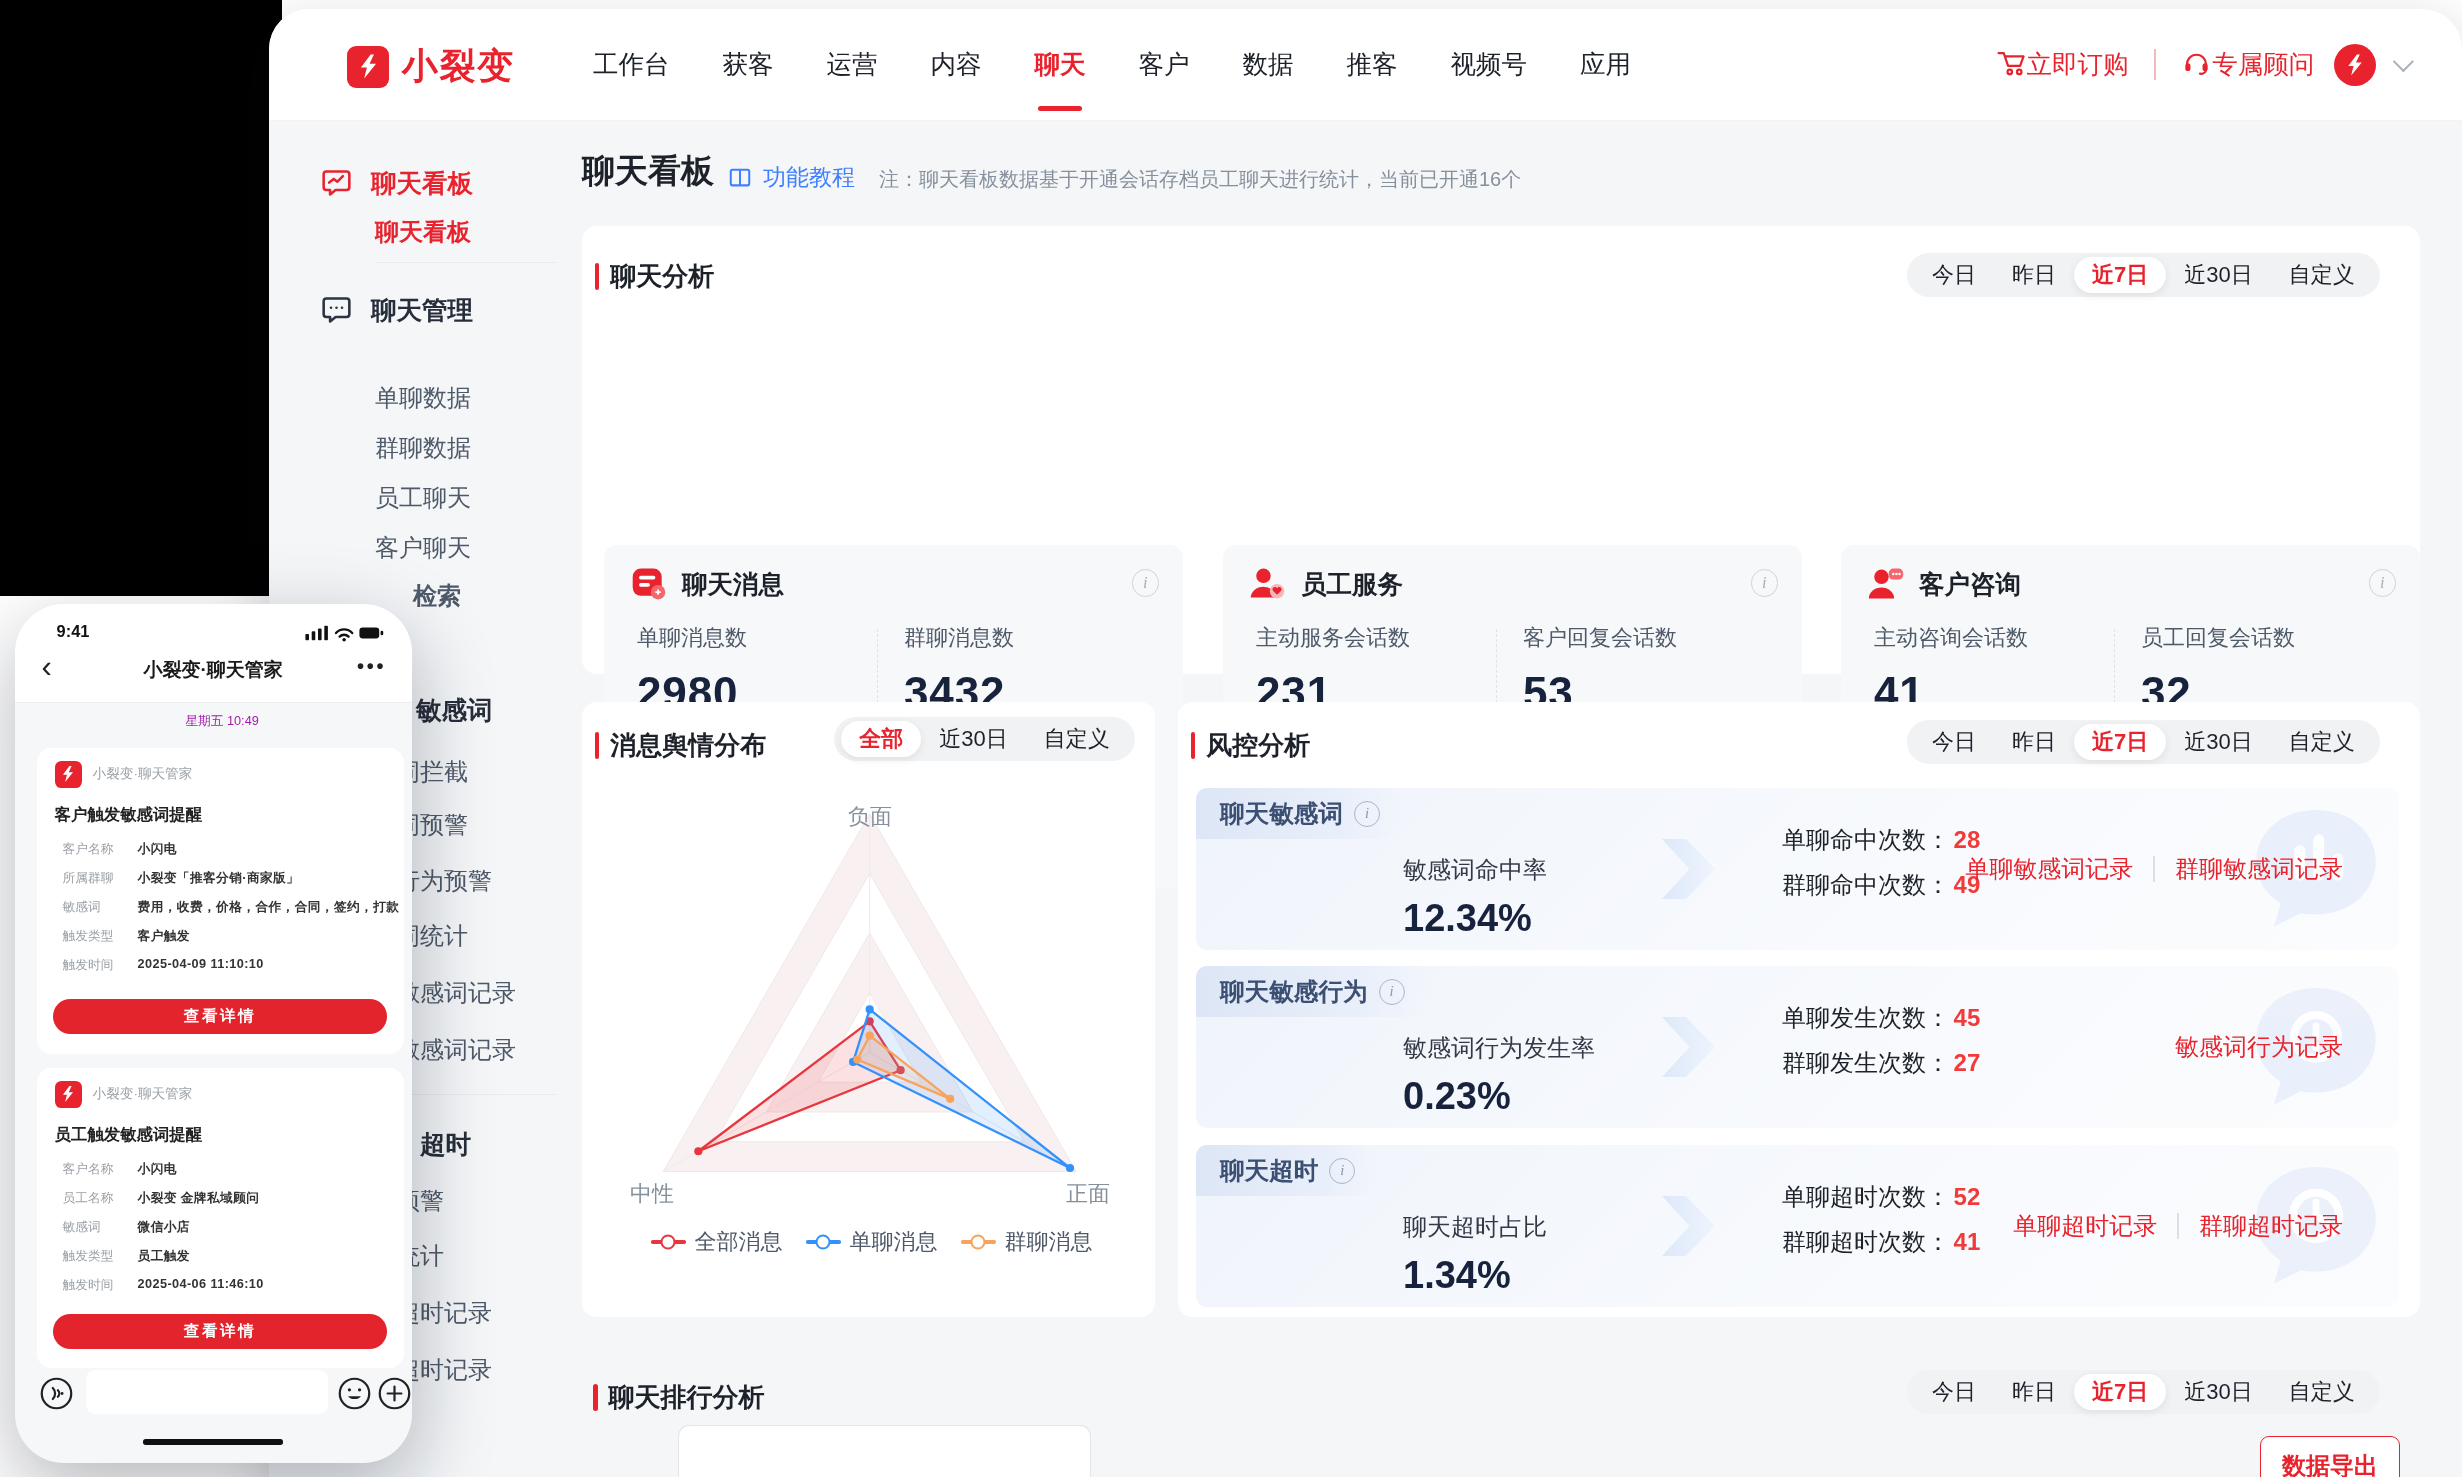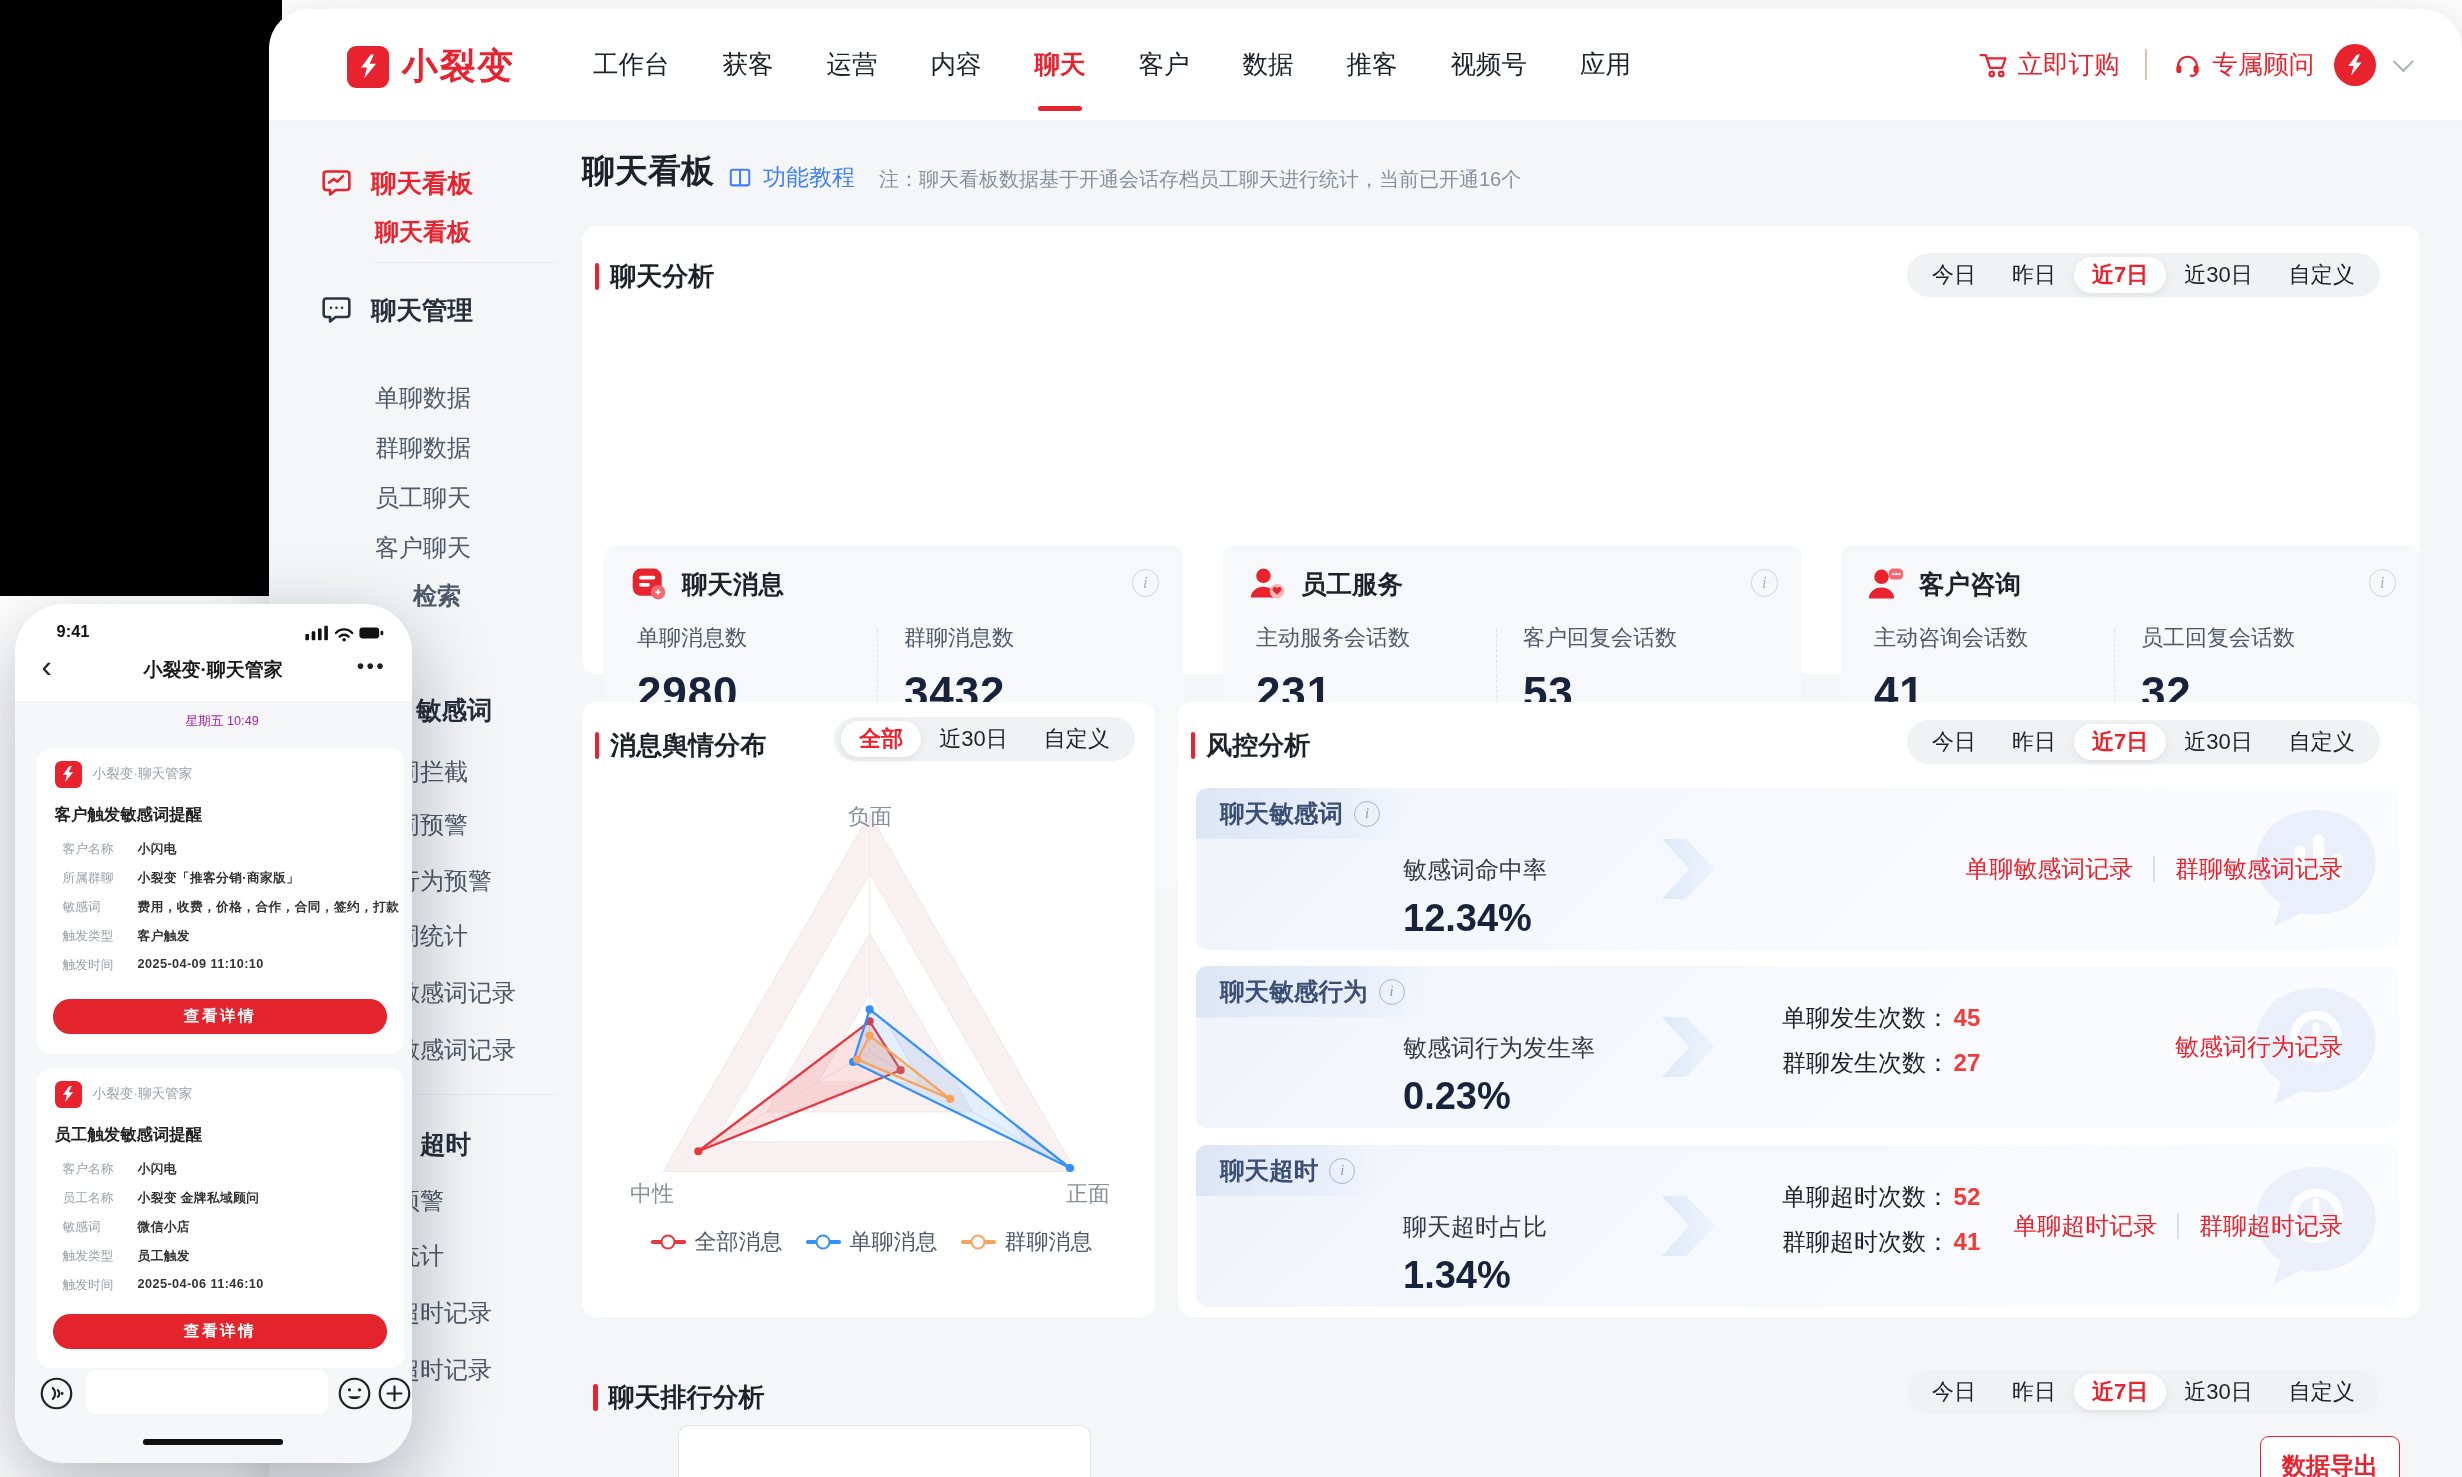--- a/index.html
+++ b/index.html
@@ -16,21 +16,21 @@
   #navbar{position:absolute;left:0;top:0;width:100%;height:111px;background:#fff;border-bottom:0.9px solid #f2f3f5;}
   #logo{position:absolute;left:78px;top:33px;display:flex;align-items:center;gap:12.7px;}
   #logo .logo-sq{width:42px;height:42px;border-radius:9px;background:#e8232d;display:flex;align-items:center;justify-content:center;}
   #logo .logo-txt{font-size:36px;font-weight:bold;color:#e8232d;letter-spacing:1.8px;}
   #tabs{position:absolute;left:324px;top:0;height:111px;display:flex;align-items:center;gap:53px;}
   .tab{position:relative;font-size:25.5px;color:#1d2129;white-space:nowrap;cursor:pointer;}
   .tab.active{color:#e8232d;font-weight:bold;}
   .tab.active::after{content:"";position:absolute;left:50%;transform:translateX(-50%);bottom:-29px;
                      width:44px;height:5.5px;border-radius:2.7px;background:#e8232d;}
   #nav-right{position:absolute;right:51px;top:0;height:111px;display:flex;align-items:center;gap:20px;}
-  .nav-red{display:flex;align-items:center;gap:9px;color:#e8232d;font-size:25.5px;white-space:nowrap;cursor:pointer;}
+  .nav-red{display:flex;align-items:flex-start;color:#e8232d;font-size:25.5px;white-space:nowrap;cursor:pointer;}
   .nav-sep{width:1.8px;height:31px;background:#f0b9bc;margin:0 5.5px;}
   .avatar{width:42px;height:42px;border-radius:50%;background:#e8232d;display:flex;align-items:center;justify-content:center;}
   .chev{width:12.7px;height:12.7px;border-right:2.7px solid #a9b0ba;border-bottom:2.7px solid #a9b0ba;transform:rotate(45deg);margin-top:-5.5px;}
 
   
   .side-row{position:absolute;display:flex;align-items:center;gap:18px;white-space:nowrap;}
   .side-head{font-size:25.5px;font-weight:bold;color:#272e3b;}
   .side-head.red{color:#e8232d;}
   .side-item{font-size:24px;color:#4e5969;cursor:pointer;}
   .side-item.red{color:#e8232d;}
@@ -496,20 +496,30 @@
       </svg>
     <div class="rbadge">
         <span>聊天敏感词</span>
         <span class="bi">i</span>
       </div>
     <div class="rmetric">
       <div class="rml">敏感词命中率</div>
       <div class="rmv">12.34%</div>
     </div>
     <div class="rarrow"></div>
+    <div class="rcounts">
+      <div class="rcrow">
+          <span class="cl">单聊命中次数：</span>
+          <span class="cv">28</span>
+        </div>
+      <div class="rcrow">
+          <span class="cl">群聊命中次数：</span>
+          <span class="cv">49</span>
+        </div>
+    </div>
     <div class="rlinks">
       <span class="rlink">单聊敏感词记录</span>
       <span class="lsep"></span>
       <span class="rlink">群聊敏感词记录</span>
     </div>
   </div>
 
   <div class="rrow" style="top:966px;">
     <svg class="rwm" width="136" height="136" viewBox="0 0 100 100">
         <path d="M50 8 C24 8 6 25 6 46 c0 13 7 24 18 31 l-5 17 20 -10 c4 1 7 1 11 1 c26 0 44 -18 44 -39 C94 25 76 8 50 8 Z" fill="#e9effb"></path>

